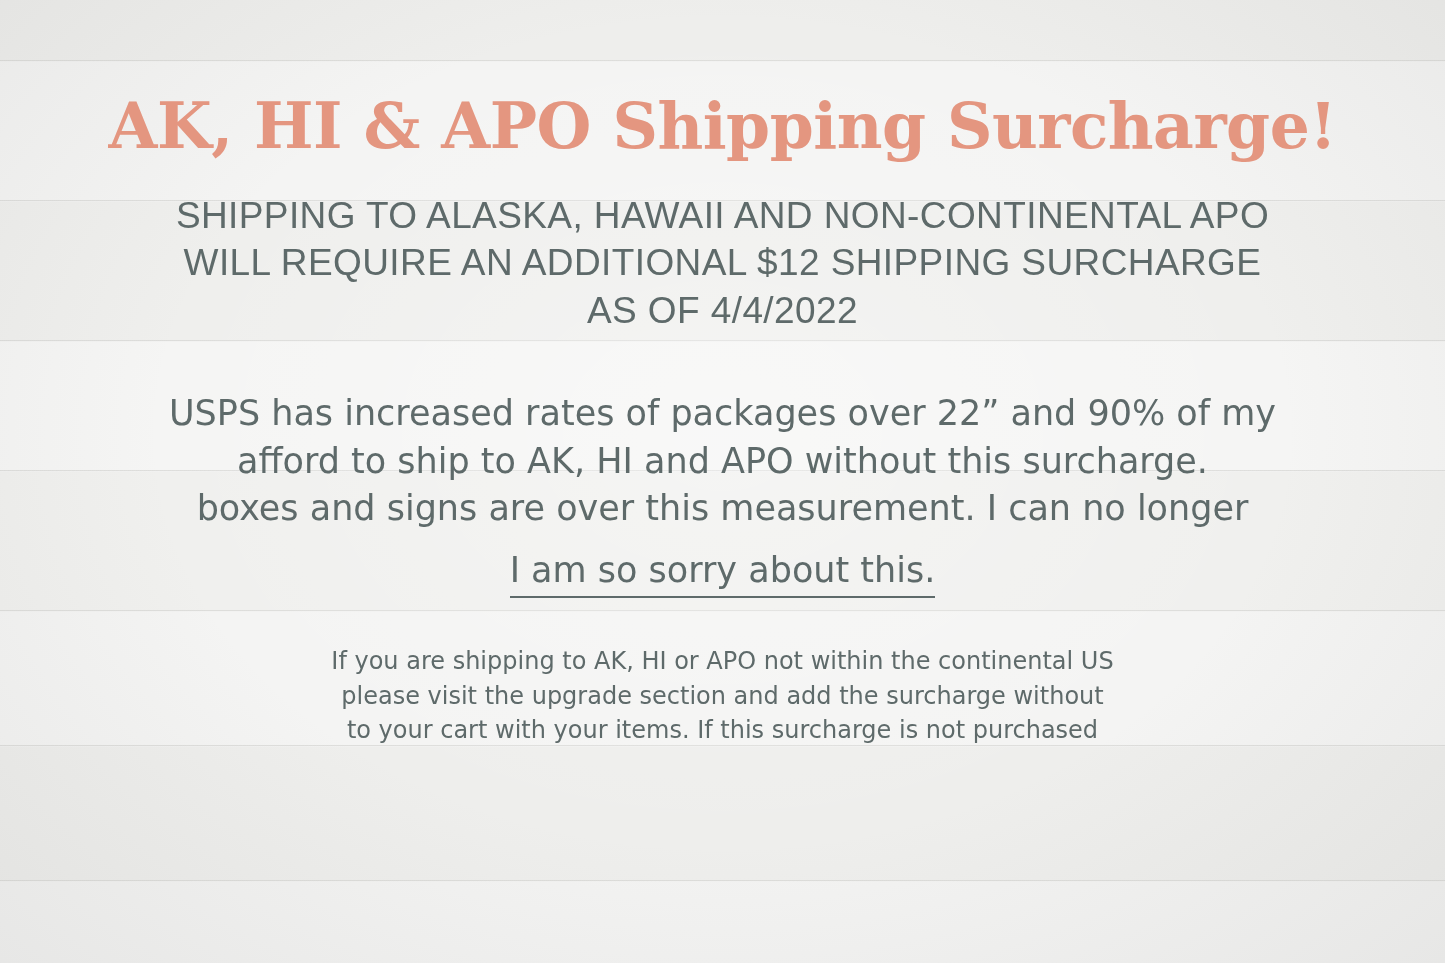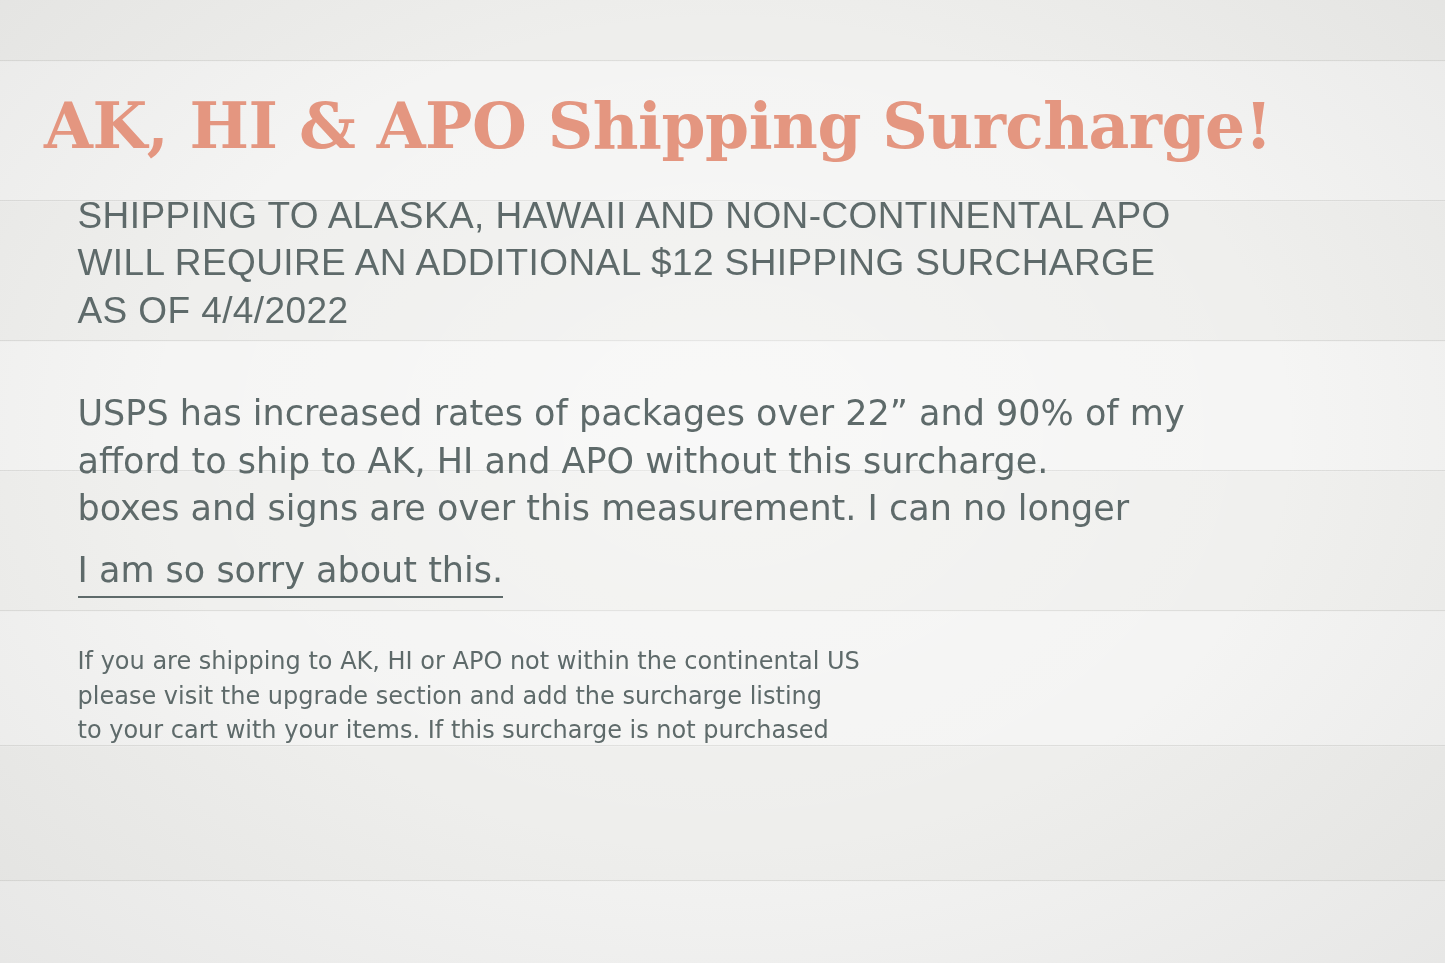--- a/index.html
+++ b/index.html
@@ -49,21 +49,21 @@
     pointer-events: none;
   }
 
   .content {
     position: relative;
     z-index: 3;
     width: 100%;
     height: 100%;
     box-sizing: border-box;
     padding: 95px 44px 0 44px;
-    text-align: left;
+    text-align: center;
     border-radius: 16px;
   }
 
   .headline {
     font-family: "DejaVu Serif", serif;
     font-weight: bold;
     font-size: 63px;
     line-height: 1.0;
     letter-spacing: -0.5px;
     color: #e49680;
@@ -137,18 +137,18 @@
       <div>USPS has increased rates of packages over 22” and 90% of my</div>
       <div>afford to ship to AK, HI and APO without this surcharge.</div>
       <div>boxes and signs are over this measurement.  I can no longer</div>
       <div>
         <span class="apology">I am so sorry about this.</span>
       </div>
     </div>
 
     <div class="body-block second">
       <div>If you are shipping to AK, HI or APO not within the continental US</div>
-      <div>please visit the upgrade section and add the surcharge listing</div>
+      <div>please visit the upgrade section and add the surcharge without</div>
       <div>to your cart with your items.  If this surcharge is not purchased</div>
     </div>
 
   </div>
 </div>
 
 </body></html>

